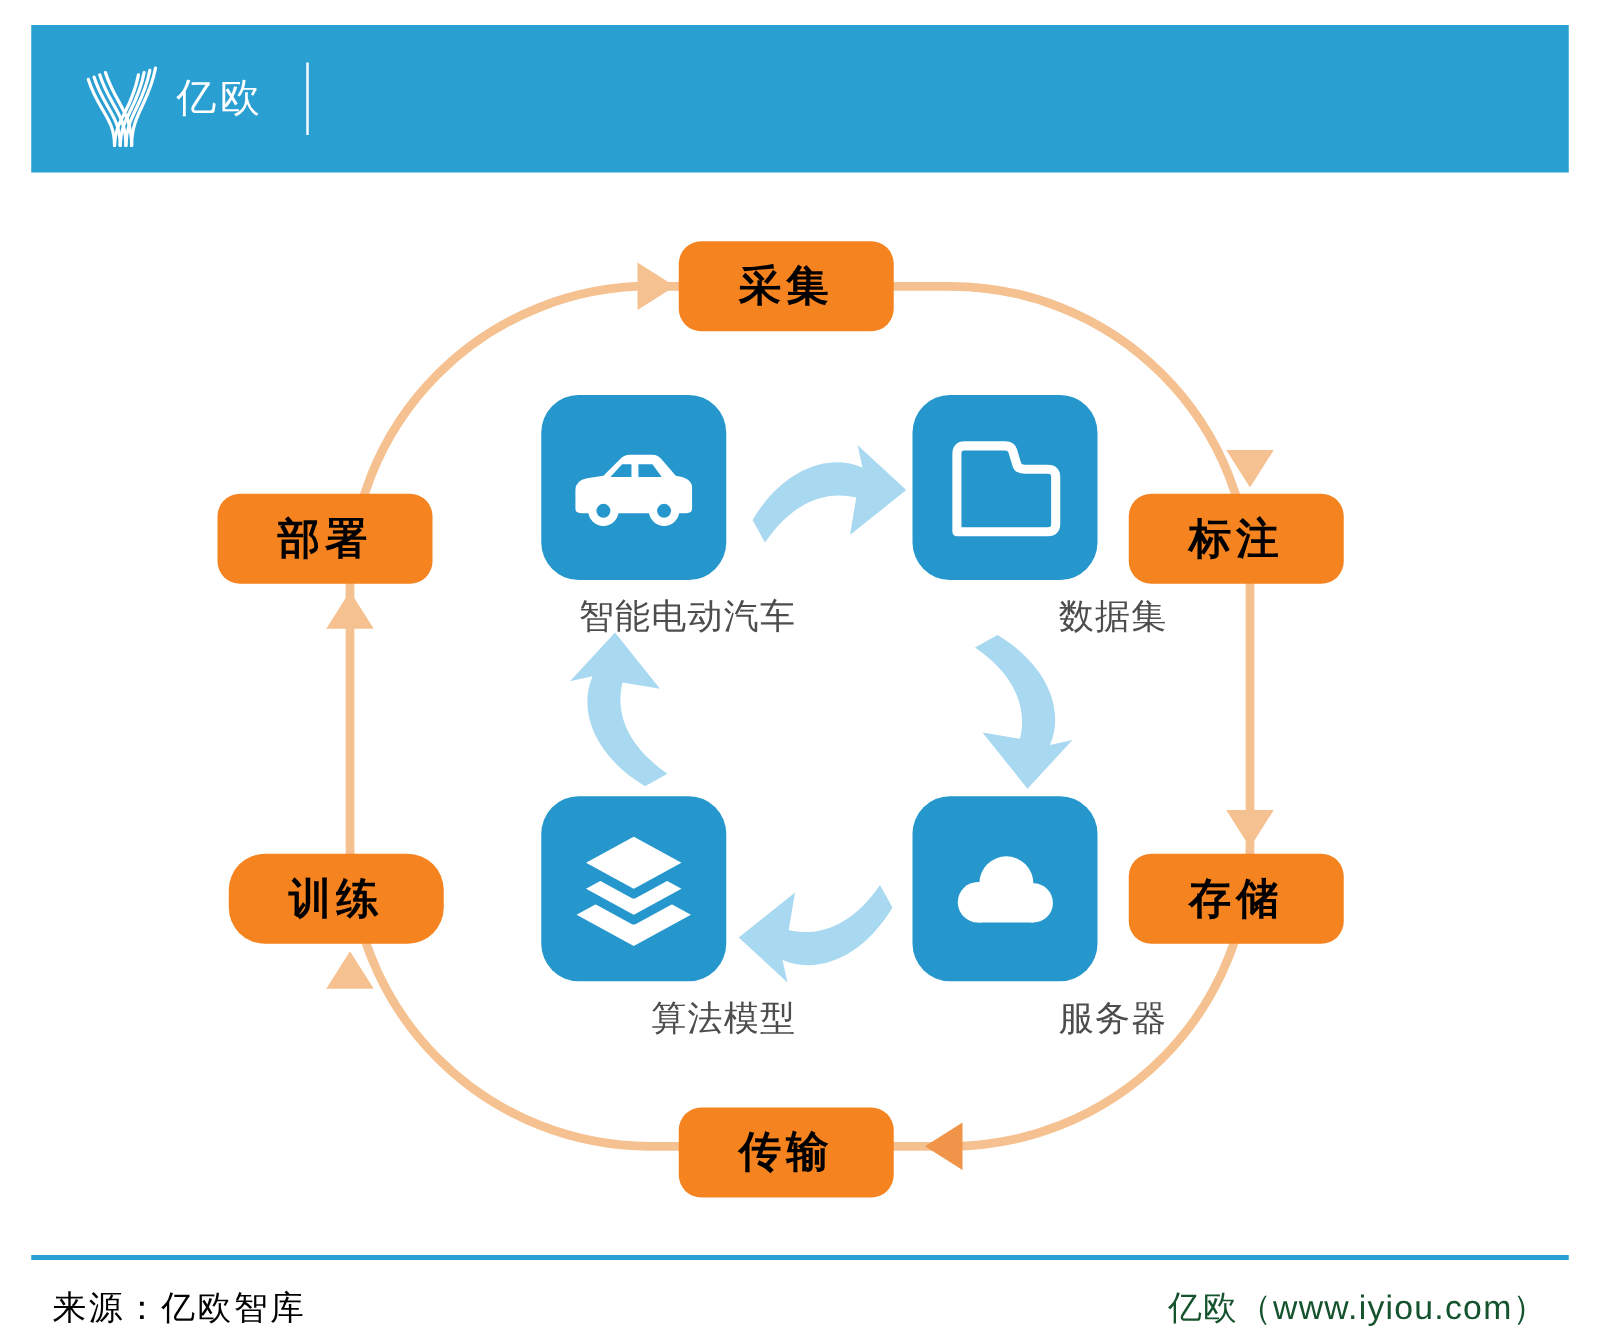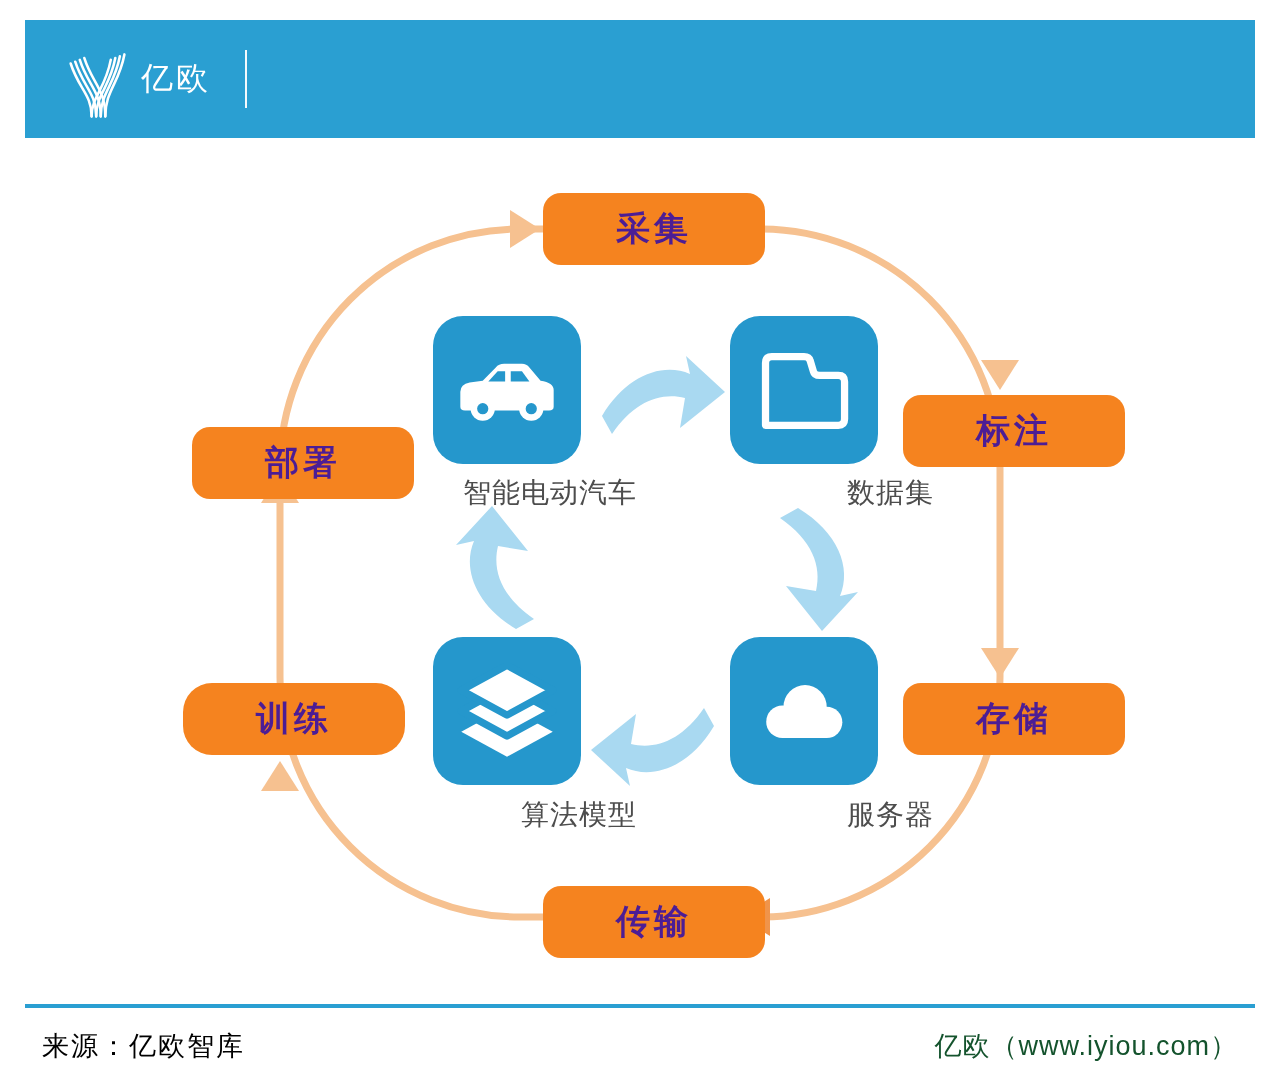--- a/index.html
+++ b/index.html
@@ -13,30 +13,30 @@
     background:#2A9FD2;display:flex;align-items:center;padding-left:32px;box-sizing:border-box;
   }
   .logo{width:82px;height:82px;flex:0 0 auto;}
   .brand{color:#ffffff;font-size:32px;font-weight:300;letter-spacing:3px;margin-left:2px;}
   .hdr-divider{width:2px;height:58px;background:rgba(255,255,255,.95);margin:0 30px 0 34px;}
   .title{color:#ffffff;font-size:42px;font-weight:bold;letter-spacing:2px;}
   
   .diagram-svg{position:absolute;left:0;top:0;width:1280px;height:1072px;z-index:1;}
   
   .pill{
-    position:absolute;width:222px;height:72px;border-radius:18px;background:#F5831F;
+    position:absolute;width:172px;height:72px;border-radius:18px;background:#F5831F;
     display:flex;align-items:center;justify-content:center;
-    color:#4c1d95;font-size:34px;font-weight:bold;letter-spacing:4px;z-index:3;
+    color:#000000;font-size:34px;font-weight:bold;letter-spacing:4px;z-index:3;
   }
   .pill-caiji   {left:543px;top:193px;}
   .pill-biaozhu {left:903px;top:395px;}
   .pill-cunchu  {left:903px;top:683px;}
   .pill-chuanshu{left:543px;top:886px;}
   .pill-xunlian {left:183px;top:683px;border-radius:29px;}
-  .pill-bushu   {left:192px;top:395px;margin-top:32px;}
+  .pill-bushu   {left:174px;top:395px;}
   
   .tile{
     position:absolute;width:148px;height:148px;border-radius:30px;background:#2597CC;
     display:flex;align-items:center;justify-content:center;z-index:3;
   }
   .tile-car   {left:433px;top:316px;}
   .tile-folder{left:730px;top:316px;}
   .tile-layers{left:433px;top:637px;}
   .tile-cloud {left:730px;top:637px;}
   .tile svg{display:block;}

